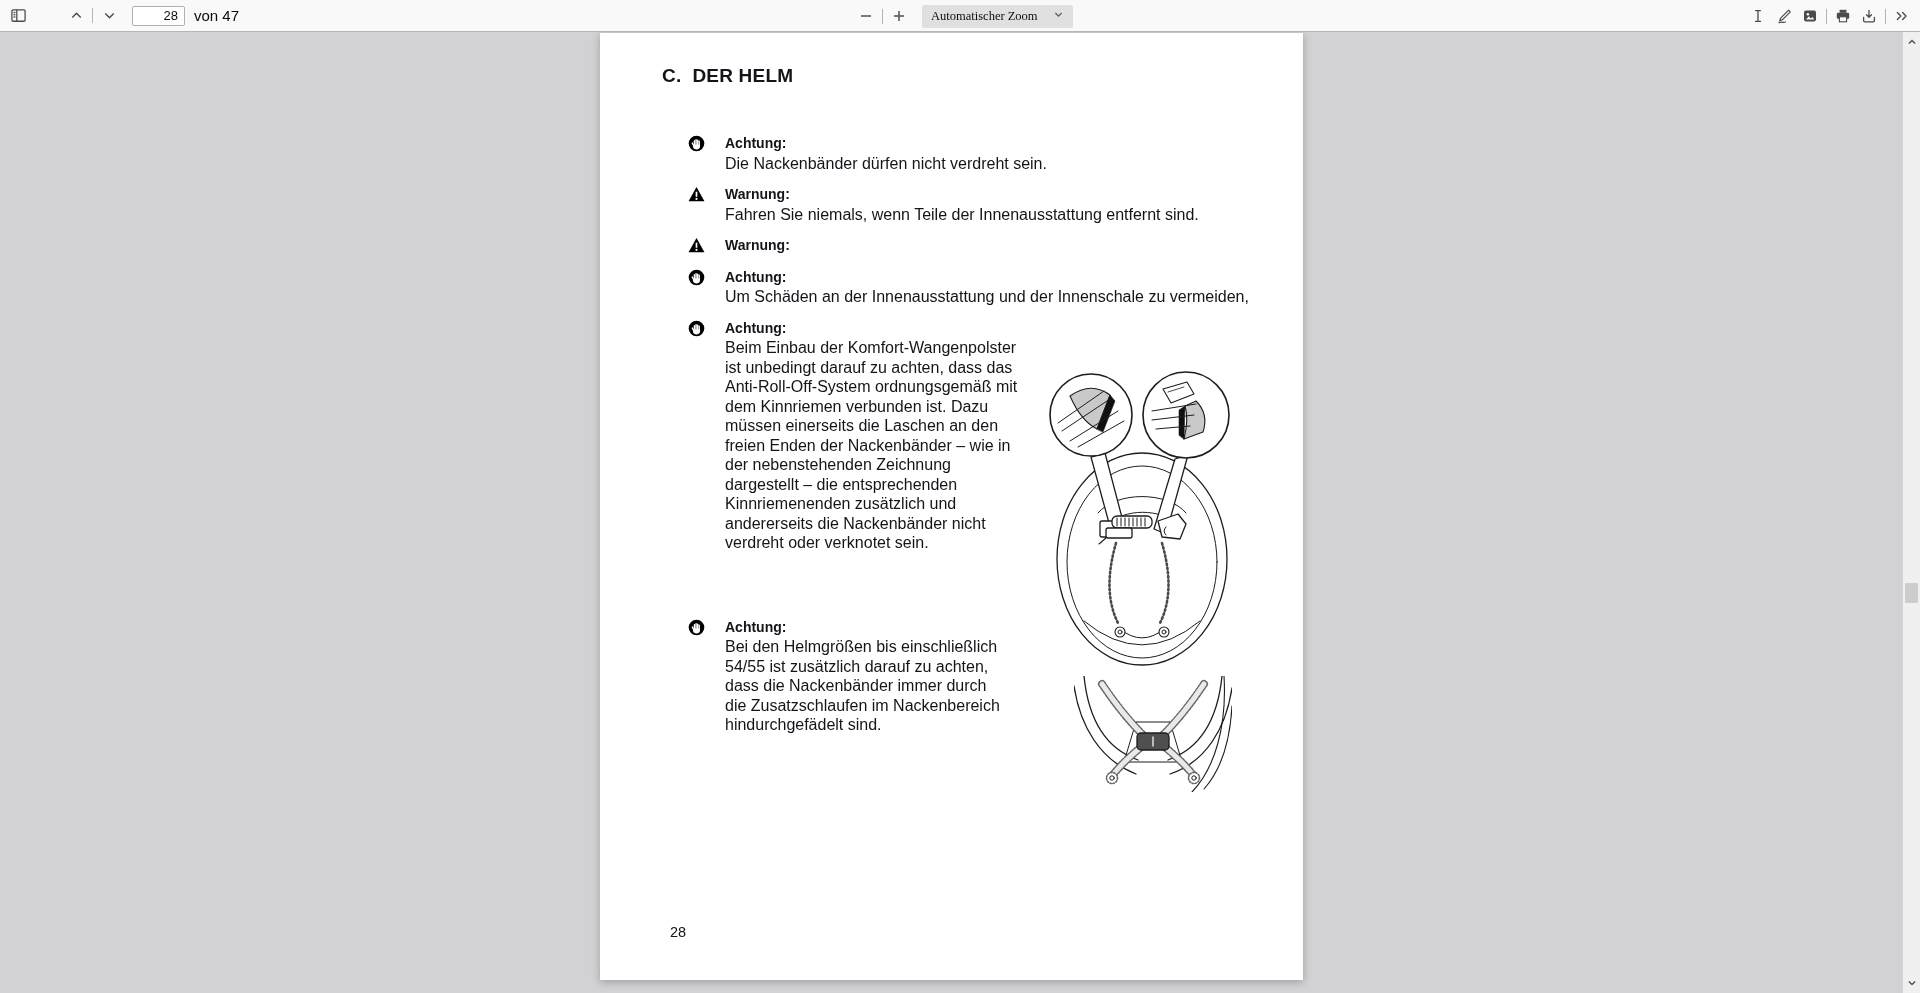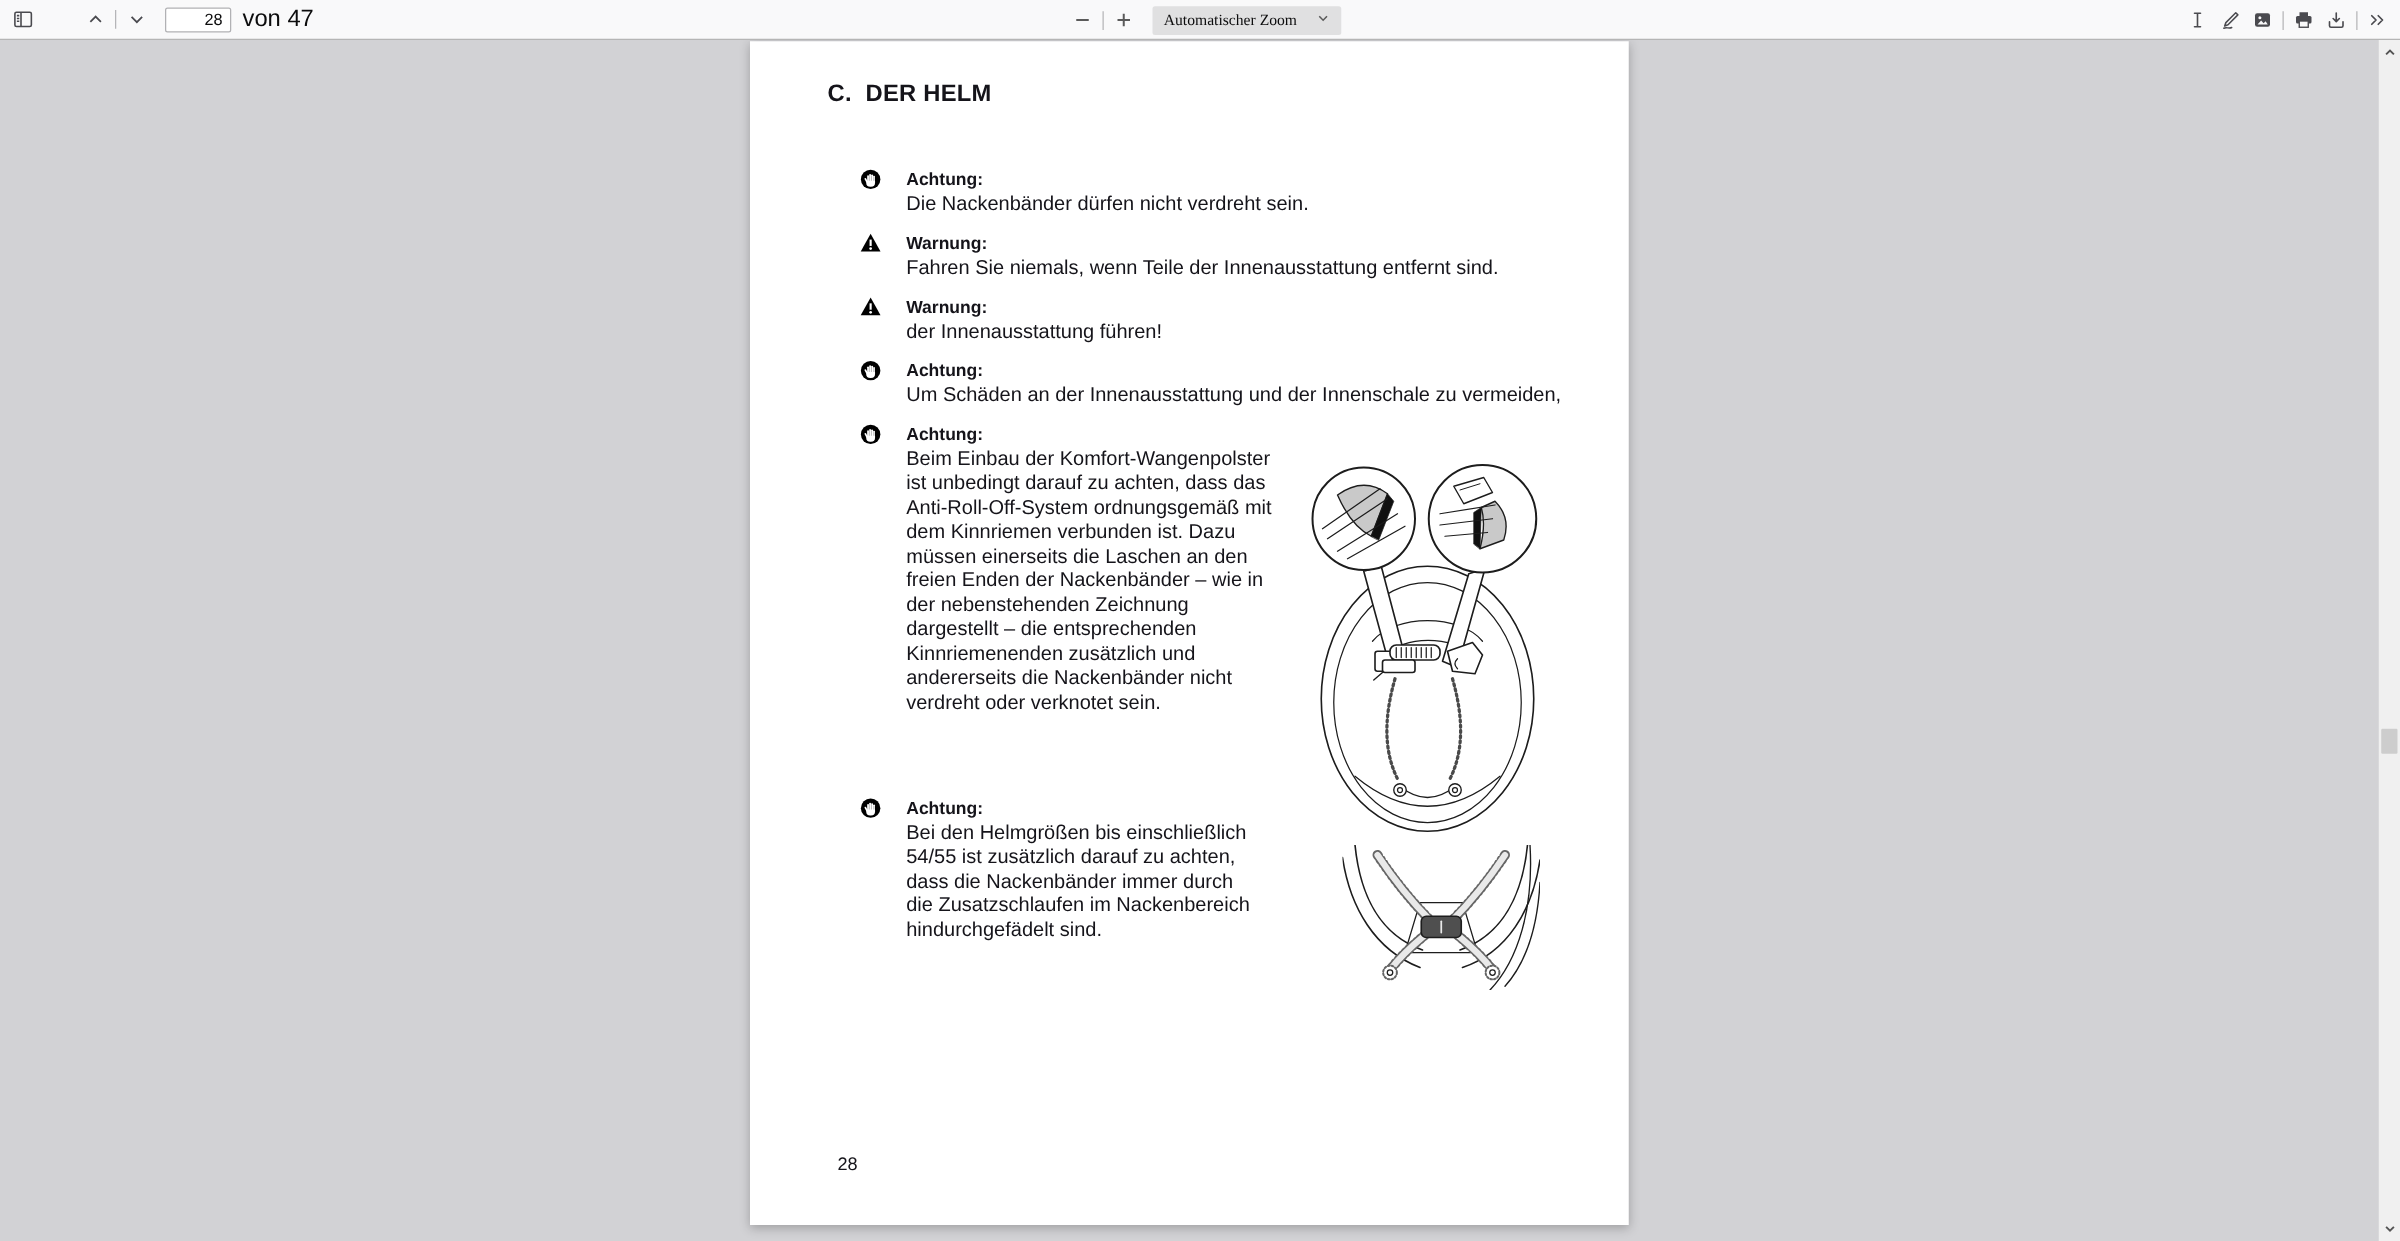--- a/index.html
+++ b/index.html
@@ -19,21 +19,21 @@
   }
   .tb-btn svg{ display:block; }
   .tb-sep{ width:1px; height:15px; background:#b5b5b8; margin:0 3px; flex:0 0 auto; }
   .toolbar-left{ display:flex; align-items:center; padding-left:5px; }
   .toolbar-left .gap{ width:32px; }
   .page-input{
     width:53px; height:20px; margin-left:10px; text-align:right; padding:0 6px;
     border:1px solid #b1b1b4; border-radius:2px; background:#fff; font-size:13px; color:#0c0c0d;
     font-family:"Liberation Sans", sans-serif;
   }
-  .pages-label{ margin-left:9px; font-size:19px; color:#0c0c0d; white-space:nowrap; }
+  .pages-label{ margin-left:9px; font-size:15px; color:#0c0c0d; white-space:nowrap; }
   .toolbar-center{ position:absolute; left:853px; top:0; height:32px; display:flex; align-items:center;font-family:Liberation Serif, serif; }
   .zoom-select{
     margin-left:10px; width:151px; height:23px; background:var(--dropdown-bg,#e0e0e1);
     border-radius:2px; display:flex; align-items:center; justify-content:space-between;
     padding:0 9px; font-size:12.5px; color:#0c0c0d; white-space:nowrap;
   }
   .toolbar-right{ position:absolute; right:0; top:0; height:32px; display:flex; align-items:center; padding-right:5px; }
 
   
   .viewer{ position:absolute; top:32px; left:0; width:1920px; height:961px; background:var(--viewer-bg,#d2d2d5); }
@@ -238,21 +238,20 @@
   <div class="block">
     <span class="block-icon">
   <svg viewBox="0 0 24 24">
     <path d="M12 1.5 L23.2 21.5 H0.8 Z" fill="#000"></path>
     <rect x="10.8" y="8" width="2.4" height="7.2" fill="#fff"></rect>
     <circle cx="12" cy="18.2" r="1.5" fill="#fff"></circle>
   </svg>
 </span>
     <div class="block-body">
       <div class="block-label">Warnung:</div>
-            <div class="block-line">der Innenausstattung führen!</div>
           </div>
   </div>
 
   <div class="block">
     <span class="block-icon">
   <svg viewBox="0 0 24 24">
     <circle cx="12" cy="12" r="11" fill="#000"></circle>
     <g fill="#fff">
       <rect x="8.1" y="7.2" width="2" height="8" rx="1"></rect>
       <rect x="10.4" y="5.8" width="2" height="9" rx="1"></rect>

